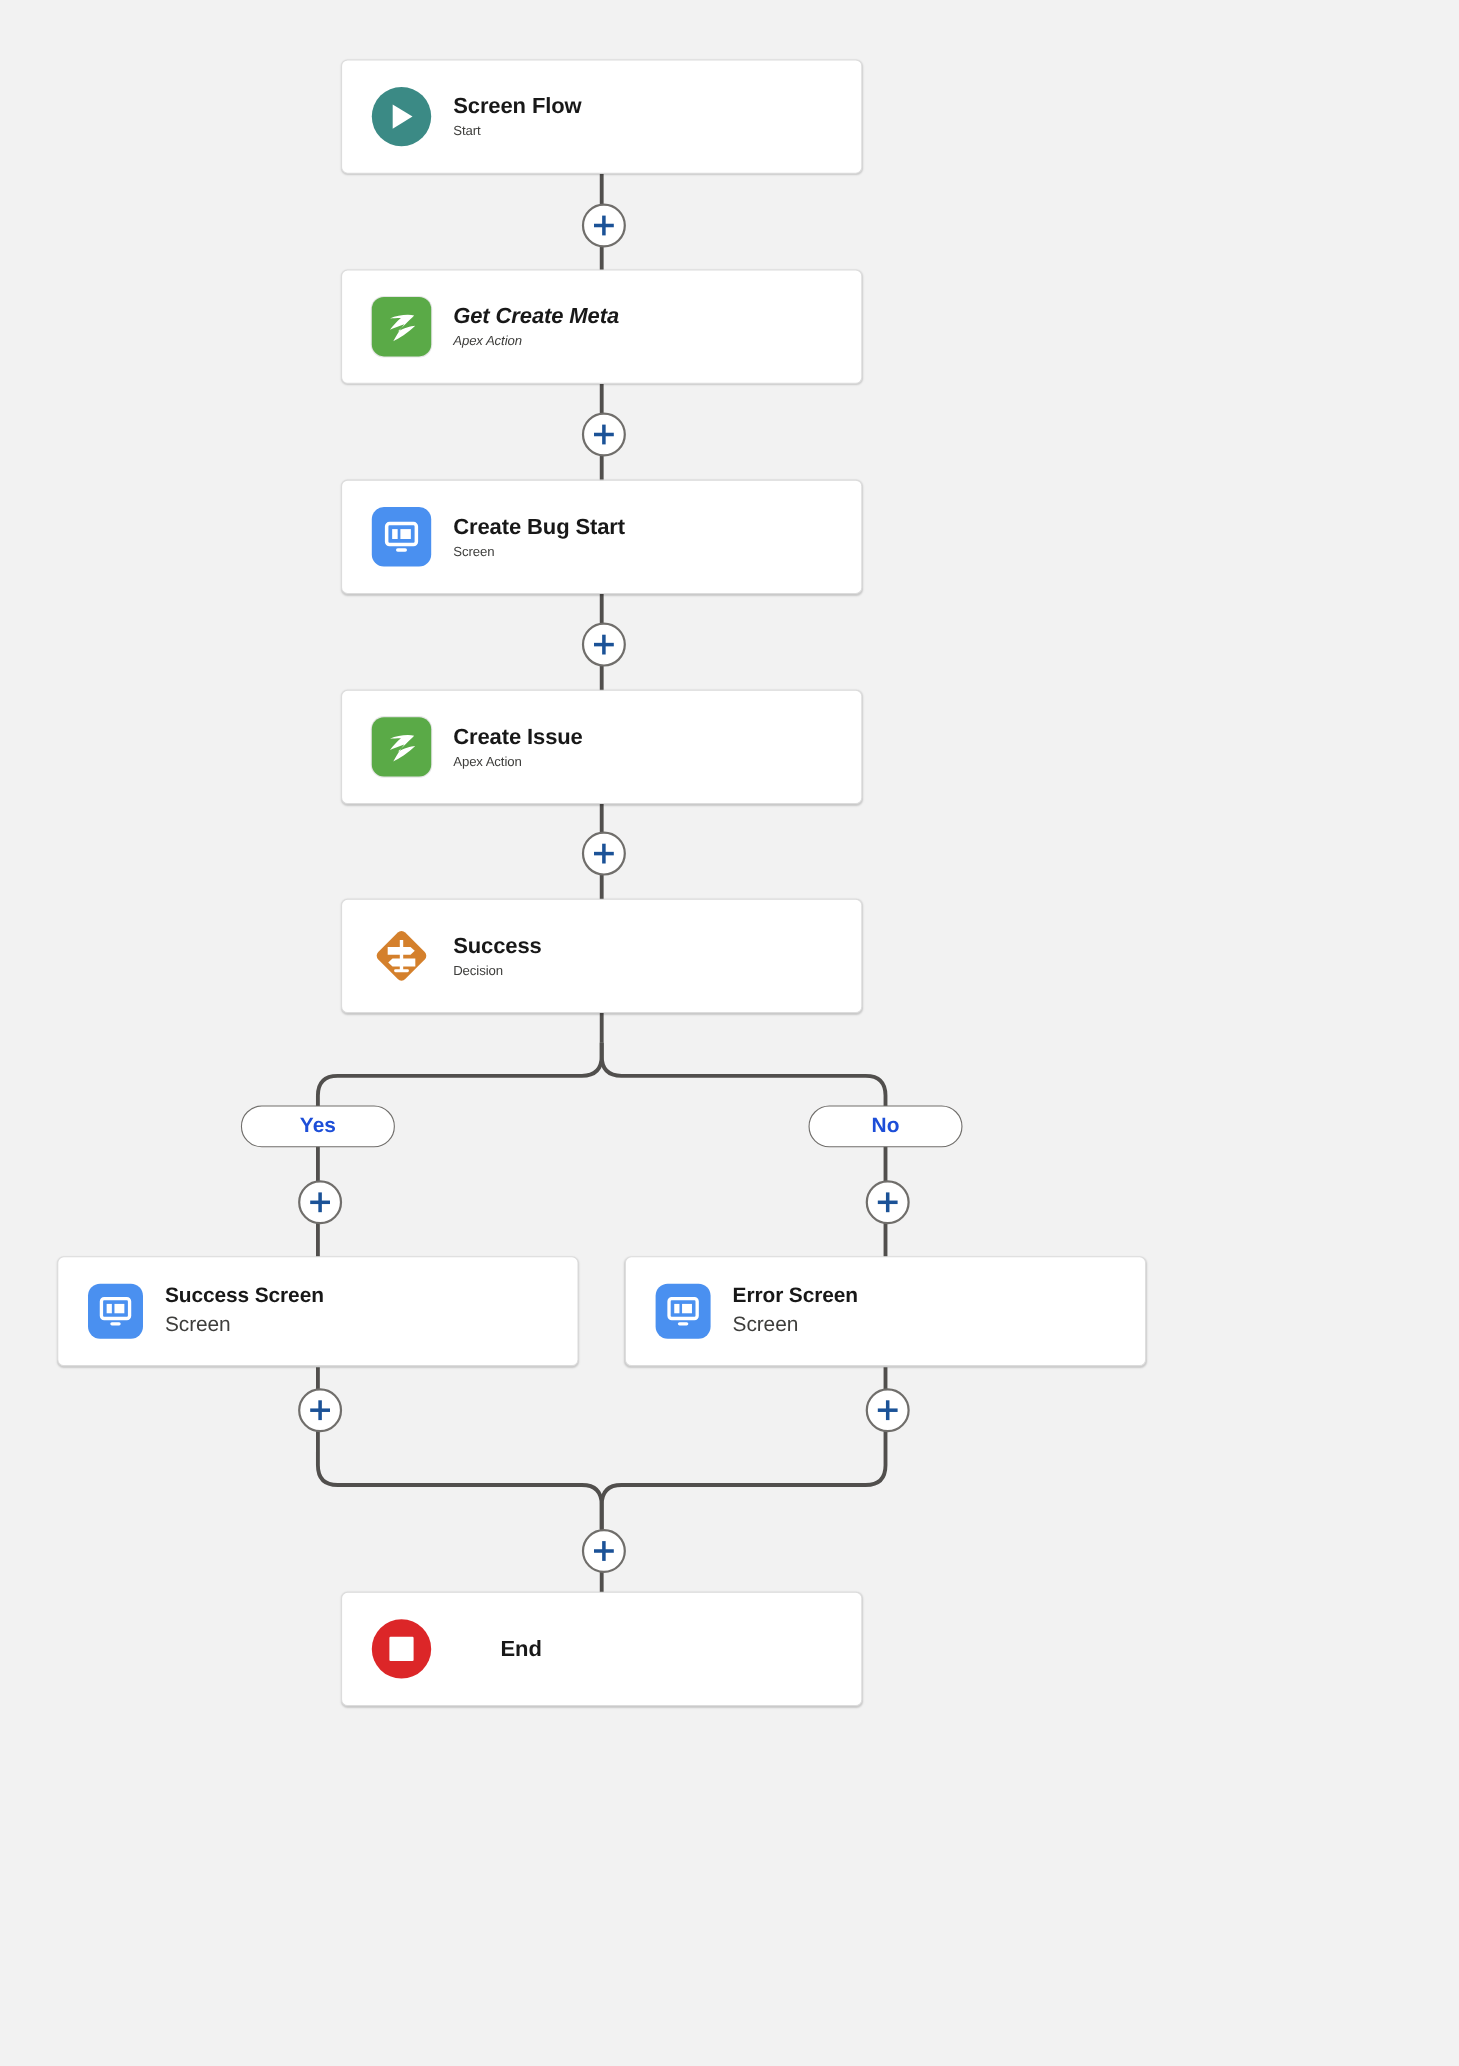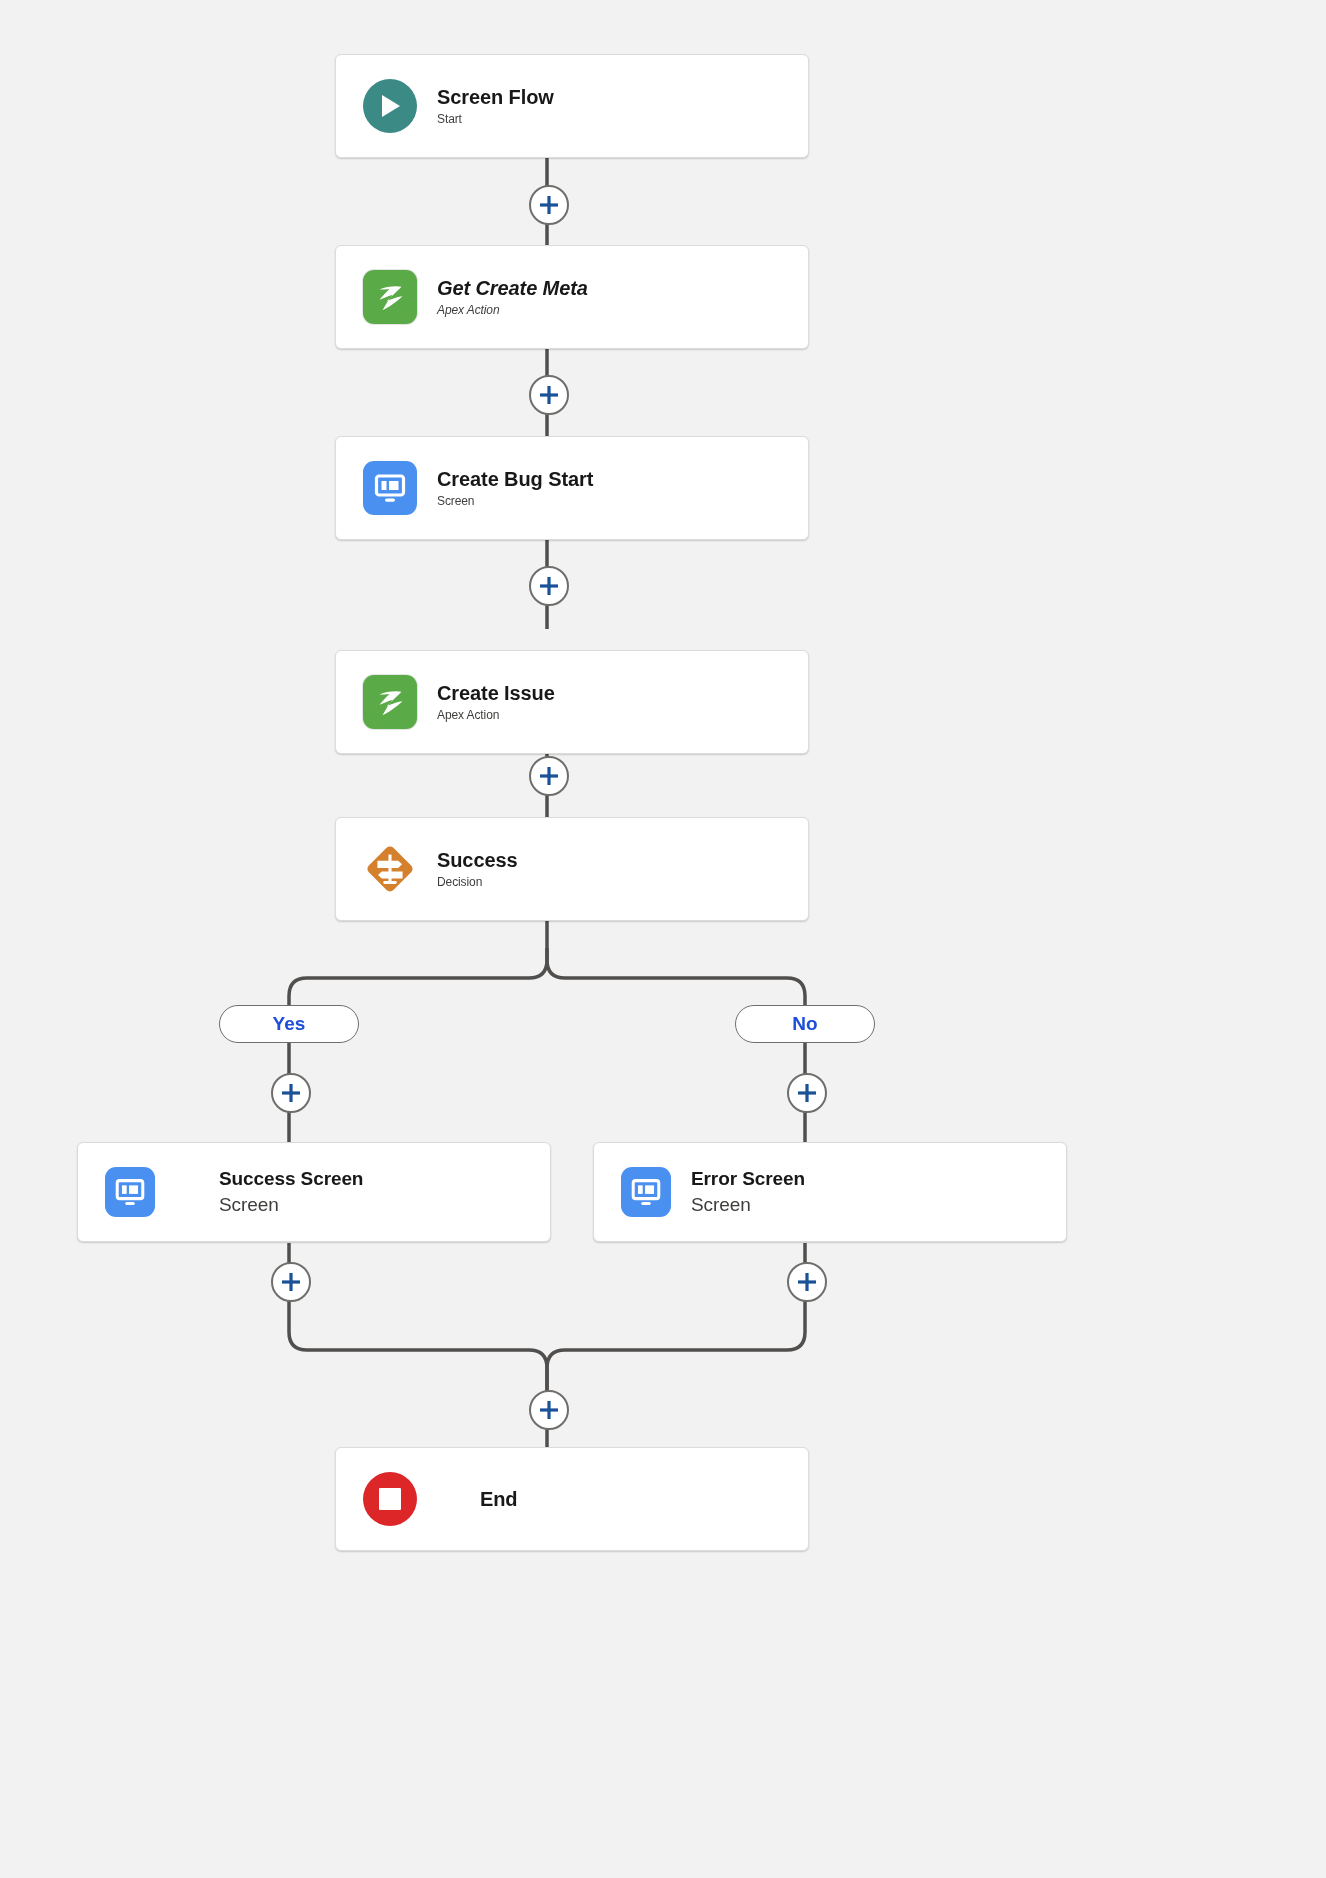--- a/index.html
+++ b/index.html
@@ -35,21 +35,20 @@
   .node {
     position: absolute;
     z-index: 3;
     background: #ffffff;
     border: 1px solid #dcdcdc;
     border-radius: 6px;
     box-shadow: 0 1px 2px rgba(0,0,0,0.13), 0 1px 1px rgba(0,0,0,0.05);
     display: flex;
     align-items: center;
     box-sizing: border-box;
-    margin-left: 25px;
   }
 
   .node-icon {
     flex: 0 0 auto;
     display: flex;
     align-items: center;
     justify-content: center;
   }
 
   .node-text {
@@ -243,21 +242,21 @@
           <rect x="14" y="29.5" width="10" height="3.2" rx="1.6" fill="#ffffff"></rect>
         </svg>
       </div>
     </div>
     <div class="node-text">
       <div class="node-title">Create Bug Start</div>
       <div class="node-subtitle">Screen</div>
     </div>
   </div>
 
-  <div class="node main" style="top:650px;">
+  <div class="node main" style="top:627px;">
     <div class="node-icon">
       <div class="icon-apex">
         <svg width="40" height="40" viewBox="0 0 40 40" xmlns="http://www.w3.org/2000/svg">
           <path d="M9.5 12.5 C16 9.5 26 8.5 31.5 9.8 C28 13.5 21 20 16.5 24.5 C22 21.5 28.5 19.5 32.5 19.2 C26 25.5 17.5 31 12.5 33.2 C15.5 28 19 22 22.5 17.8 C17.5 19.5 12.5 21.5 9.5 22.8 C12.5 19 16 15 19.5 12.2 C15.5 12.3 11.8 12.4 9.5 12.5 Z" fill="#ffffff"></path>
         </svg>
       </div>
     </div>
     <div class="node-text">
       <div class="node-title">Create Issue</div>
       <div class="node-subtitle">Apex Action</div>
@@ -275,21 +274,21 @@
           <rect x="21" y="40.5" width="14" height="3" rx="1.4" fill="#ffffff"></rect>
         </svg>
       </div>
     </div>
     <div class="node-text">
       <div class="node-title">Success</div>
       <div class="node-subtitle">Decision</div>
     </div>
   </div>
 
-  <div class="node branch" style="left:52px; top:1142px;gap:44px;">
+  <div class="node branch" style="left:52px; top:1142px;">
     <div class="node-icon">
       <div class="icon-screen">
         <svg width="36" height="36" viewBox="0 0 38 38" xmlns="http://www.w3.org/2000/svg">
           <rect x="5.5" y="7" width="27" height="19" rx="2.6" fill="none" stroke="#ffffff" stroke-width="3.2"></rect>
           <rect x="10.5" y="12" width="5" height="9" fill="#ffffff"></rect>
           <rect x="18" y="12" width="9.5" height="9" fill="#ffffff"></rect>
           <rect x="14" y="29.5" width="10" height="3.2" rx="1.6" fill="#ffffff"></rect>
         </svg>
       </div>
     </div>

